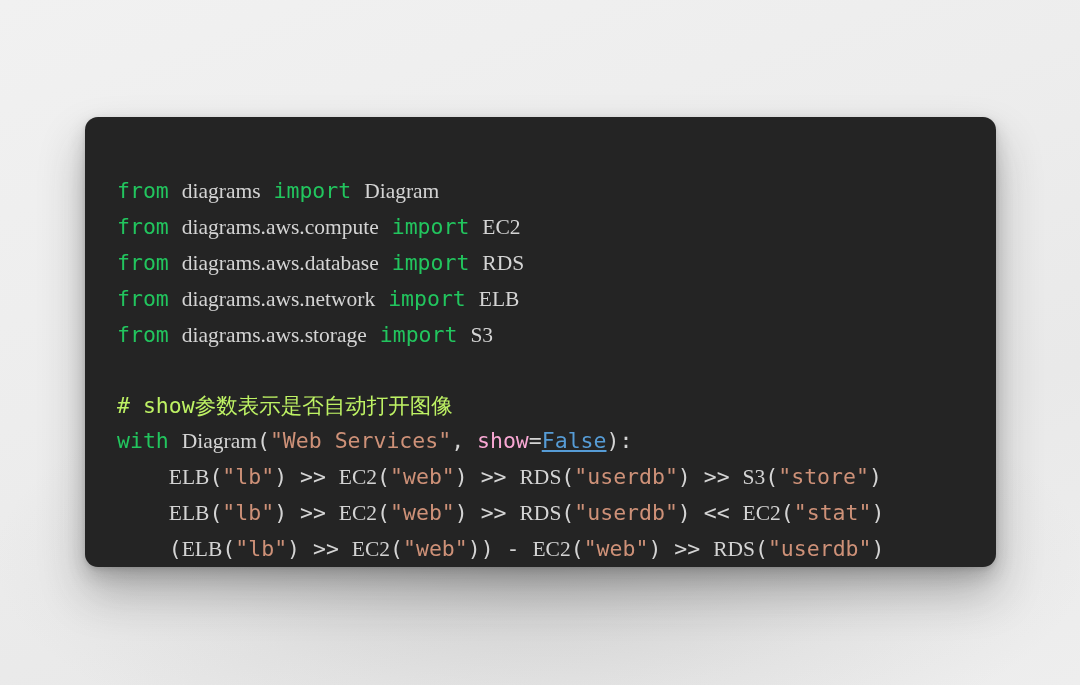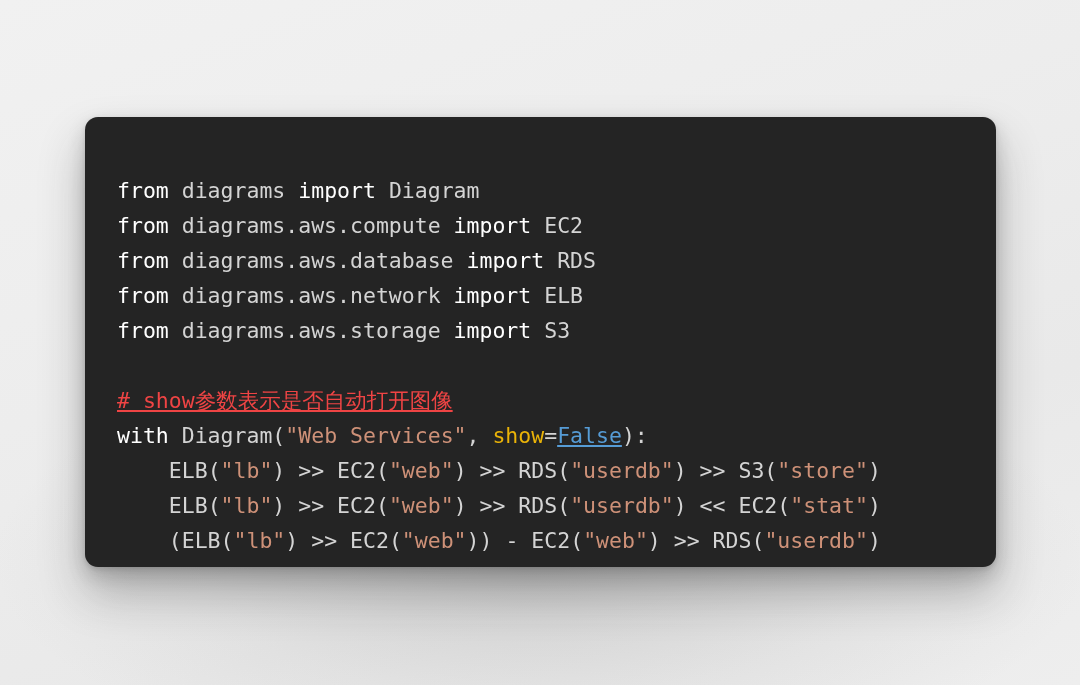--- a/index.html
+++ b/index.html
@@ -54,25 +54,25 @@
 
   .code-line {
     white-space: pre;
     min-height: 35px;
   }
   .code-line.blank {
     height: 35px;
   }
 
   
-  .tok-keyword  { color: #ffffff; }
-  .tok-name     { color: #d4d4d4; }
+  .tok-keyword  { color: #22c55e; }
+  .tok-name     { color: #d4d4d4; font-family: Liberation Serif, serif; }
   .tok-string   { color: #ce9178; }
-  .tok-comment  { color: #ef4444; text-decoration: underline; }
-  .tok-param    { color: #eab308; }
+  .tok-comment  { color: #bef264; }
+  .tok-param    { color: #f9a8d4; }
   .tok-const    { color: #569cd6; text-decoration: underline; }
   .tok-punct    { color: #d4d4d4; }
   .tok-op       { color: #d4d4d4; }
 </style>
 </head>
 <body>
 
 <div id="stage">
   <div id="code-card">
     <pre id="code-block"><div class="code-line"><span class="tok-keyword">from</span><span class="tok-punct"> </span><span class="tok-name">diagrams</span><span class="tok-punct"> </span><span class="tok-keyword">import</span><span class="tok-punct"> </span><span class="tok-name">Diagram</span></div><div class="code-line"><span class="tok-keyword">from</span><span class="tok-punct"> </span><span class="tok-name">diagrams.aws.compute</span><span class="tok-punct"> </span><span class="tok-keyword">import</span><span class="tok-punct"> </span><span class="tok-name">EC2</span></div><div class="code-line"><span class="tok-keyword">from</span><span class="tok-punct"> </span><span class="tok-name">diagrams.aws.database</span><span class="tok-punct"> </span><span class="tok-keyword">import</span><span class="tok-punct"> </span><span class="tok-name">RDS</span></div><div class="code-line"><span class="tok-keyword">from</span><span class="tok-punct"> </span><span class="tok-name">diagrams.aws.network</span><span class="tok-punct"> </span><span class="tok-keyword">import</span><span class="tok-punct"> </span><span class="tok-name">ELB</span></div><div class="code-line"><span class="tok-keyword">from</span><span class="tok-punct"> </span><span class="tok-name">diagrams.aws.storage</span><span class="tok-punct"> </span><span class="tok-keyword">import</span><span class="tok-punct"> </span><span class="tok-name">S3</span></div><div class="code-line blank">&nbsp;</div><div class="code-line"><span class="tok-comment"># show参数表示是否自动打开图像</span></div><div class="code-line"><span class="tok-keyword">with</span><span class="tok-punct"> </span><span class="tok-name">Diagram</span><span class="tok-punct">(</span><span class="tok-string">"Web Services"</span><span class="tok-punct">, </span><span class="tok-param">show</span><span class="tok-op">=</span><span class="tok-const">False</span><span class="tok-punct">):</span></div><div class="code-line"><span class="tok-punct">    </span><span class="tok-name">ELB</span><span class="tok-punct">(</span><span class="tok-string">"lb"</span><span class="tok-punct">) </span><span class="tok-op">&gt;&gt;</span><span class="tok-punct"> </span><span class="tok-name">EC2</span><span class="tok-punct">(</span><span class="tok-string">"web"</span><span class="tok-punct">) </span><span class="tok-op">&gt;&gt;</span><span class="tok-punct"> </span><span class="tok-name">RDS</span><span class="tok-punct">(</span><span class="tok-string">"userdb"</span><span class="tok-punct">) </span><span class="tok-op">&gt;&gt;</span><span class="tok-punct"> </span><span class="tok-name">S3</span><span class="tok-punct">(</span><span class="tok-string">"store"</span><span class="tok-punct">)</span></div><div class="code-line"><span class="tok-punct">    </span><span class="tok-name">ELB</span><span class="tok-punct">(</span><span class="tok-string">"lb"</span><span class="tok-punct">) </span><span class="tok-op">&gt;&gt;</span><span class="tok-punct"> </span><span class="tok-name">EC2</span><span class="tok-punct">(</span><span class="tok-string">"web"</span><span class="tok-punct">) </span><span class="tok-op">&gt;&gt;</span><span class="tok-punct"> </span><span class="tok-name">RDS</span><span class="tok-punct">(</span><span class="tok-string">"userdb"</span><span class="tok-punct">) </span><span class="tok-op">&lt;&lt;</span><span class="tok-punct"> </span><span class="tok-name">EC2</span><span class="tok-punct">(</span><span class="tok-string">"stat"</span><span class="tok-punct">)</span></div><div class="code-line"><span class="tok-punct">    </span><span class="tok-punct">(</span><span class="tok-name">ELB</span><span class="tok-punct">(</span><span class="tok-string">"lb"</span><span class="tok-punct">) </span><span class="tok-op">&gt;&gt;</span><span class="tok-punct"> </span><span class="tok-name">EC2</span><span class="tok-punct">(</span><span class="tok-string">"web"</span><span class="tok-punct">)) </span><span class="tok-op">-</span><span class="tok-punct"> </span><span class="tok-name">EC2</span><span class="tok-punct">(</span><span class="tok-string">"web"</span><span class="tok-punct">) </span><span class="tok-op">&gt;&gt;</span><span class="tok-punct"> </span><span class="tok-name">RDS</span><span class="tok-punct">(</span><span class="tok-string">"userdb"</span><span class="tok-punct">)</span></div></pre>

